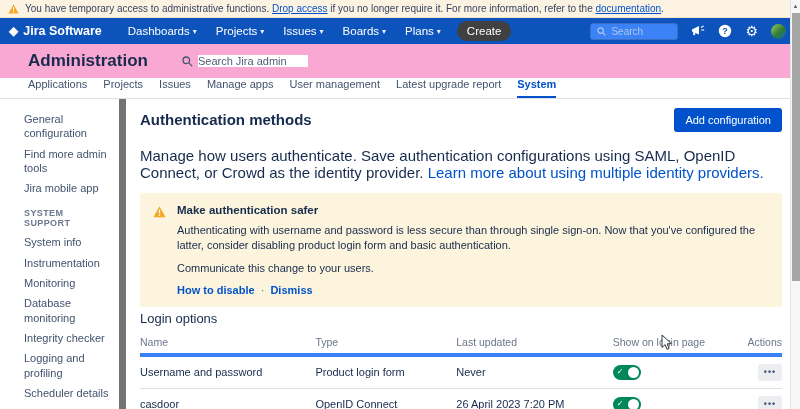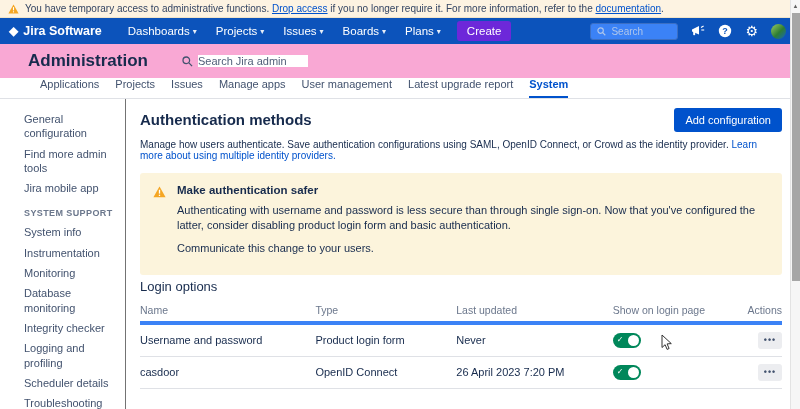--- a/index.html
+++ b/index.html
@@ -22,22 +22,22 @@
   .navbar {
     height:26px; background:#0C53BB; display:flex; align-items:center;
     padding:0 14px 0 9px; color:#fff;
   }
   .logo { display:flex; align-items:center; gap:5px; font-size:12.5px; font-weight:bold; cursor:pointer; }
   .logo-mark { font-size:12px; line-height:1; }
   .nav-menu { display:flex; margin-left:26px; gap:19px; font-size:11.5px; }
   .nav-menu .nav-item { display:flex; align-items:center; gap:3px; cursor:pointer; }
   .nav-item .caret { font-size:8px; opacity:.9; }
   .create-btn {
-    background:#6d28d9; border:none; color:#fff; font-size:11.5px;
-    padding:4px 10px; border-radius:3px; margin-left:16px; cursor:pointer;
+    background:#404040; border:none; color:#fff; font-size:11.5px;
+    padding:4px 10px; border-radius:10px; margin-left:16px; cursor:pointer;
     font-family:inherit;
   }
   .nav-right { margin-left:auto; display:flex; align-items:center; gap:13px; }
   .nav-search {
     display:flex; align-items:center; gap:5px; width:88px; height:17px;
     background:#3b82f6; border:1px solid #3B6FC4; border-radius:3px; padding:0 6px;
   }
   .nav-search input {
     width:60px; background:transparent; border:none; outline:none;
     font-size:10px; color:#fff; font-family:inherit;
@@ -55,46 +55,46 @@
   .admin-header { height:34px; display:flex; align-items:center; padding-left:28px; background:#f9a8d4; }
   .admin-title { font-size:17px; font-weight:bold; color:#172B4D; }
   .admin-search { display:flex; align-items:center; gap:5px; margin-left:34px; }
   .admin-search input {
     border:none; outline:none; font-size:11px; width:110px; color:#344563; font-family:inherit;
   }
   .admin-search input::placeholder { color:#505F79; }
 
   
   .tabs {
-    display:flex; gap:16px; padding-left:40px; height:21px;
+    display:flex; gap:16px; padding-left:28px; height:21px;
     border-bottom:1px solid #DFE1E6; font-size:11px; color:#42526E;
   }
   .tab { padding-bottom:4px; cursor:pointer; }
   .tab.active { color:#0052CC; border-bottom:2px solid #0052CC; font-weight:bold; }
 
   
   .content { display:flex; height:310px; }
   .sidebar {
-    width:126px; flex:0 0 126px; border-right:1px solid #737373;
+    width:126px; flex:0 0 126px; border-right:7px solid #737373;
     padding:13px 8px 0 24px; font-size:11px; color:#42526E;
   }
   .side-item { margin-bottom:6px; line-height:1.3; cursor:pointer; }
   .side-header {
     font-size:9px; font-weight:bold; color:#6B778C; letter-spacing:.4px;
     margin:13px 0 7px;
   }
 
   .main { flex:1; padding:9px 18px 0 14px; position:relative; }
   .main-top { display:flex; justify-content:space-between; align-items:flex-start; }
   .page-title { font-size:15px; font-weight:bold; color:#172B4D; padding-top:3px; }
   .add-btn {
     background:#0052CC; color:#fff; border:none; border-radius:3px;
     font-size:11px; padding:6px 11px; cursor:pointer; font-family:inherit;
   }
-  .desc { font-size:10px; margin-top:7px; color:#172B4D; }
+  .desc { font-size:15px; margin-top:15px; color:#172B4D; }
   .desc a { color:#0052CC; }
 
   .warning-box {
     background:#FCF4DC; border-radius:3px; margin-top:12px;
     padding:11px 12px 11px 37px; position:relative; font-size:11px; color:#172B4D;
   }
   .warn-icon { position:absolute; left:13px; top:13px; }
   .warn-title { font-weight:bold; font-size:11.5px; margin-bottom:7px; }
   .warning-box p { margin-bottom:8px; line-height:1.35; }
   .warn-links { font-size:11px; font-weight:bold; }
@@ -273,20 +273,25 @@
 
     <div class="warning-box">
       <svg class="warn-icon" width="13" height="12" viewBox="0 0 12 11">
         <polygon points="6,0.5 11.6,10.4 0.4,10.4" fill="#F5A623"></polygon>
         <rect x="5.4" y="3.4" width="1.2" height="3.6" fill="#fff"></rect>
         <rect x="5.4" y="8" width="1.2" height="1.2" fill="#fff"></rect>
       </svg>
       <div class="warn-title">Make authentication safer</div>
       <p>Authenticating with username and password is less secure than through single sign-on. Now that you've configured the latter, consider disabling product login form and basic authentication.</p>
       <p>Communicate this change to your users.</p>
+      <div class="warn-links">
+        <a>How to disable</a>
+        <span class="dot">·</span>
+        <a>Dismiss</a>
+      </div>
     </div>
 
     <div class="section-heading">Login options</div>
 
     <table class="login-table">
       <thead>
         <tr>
           <th class="col-name">Name</th>
           <th class="col-type">Type</th>
           <th class="col-updated">Last updated</th>

